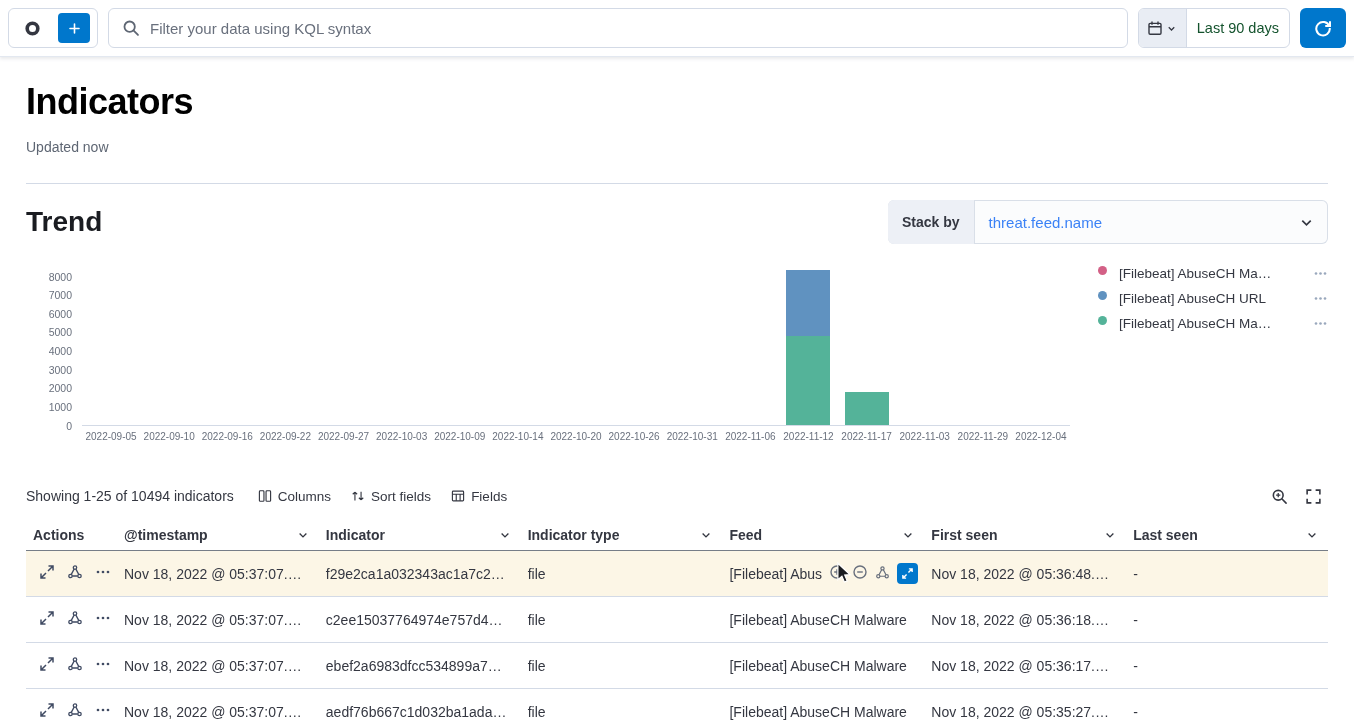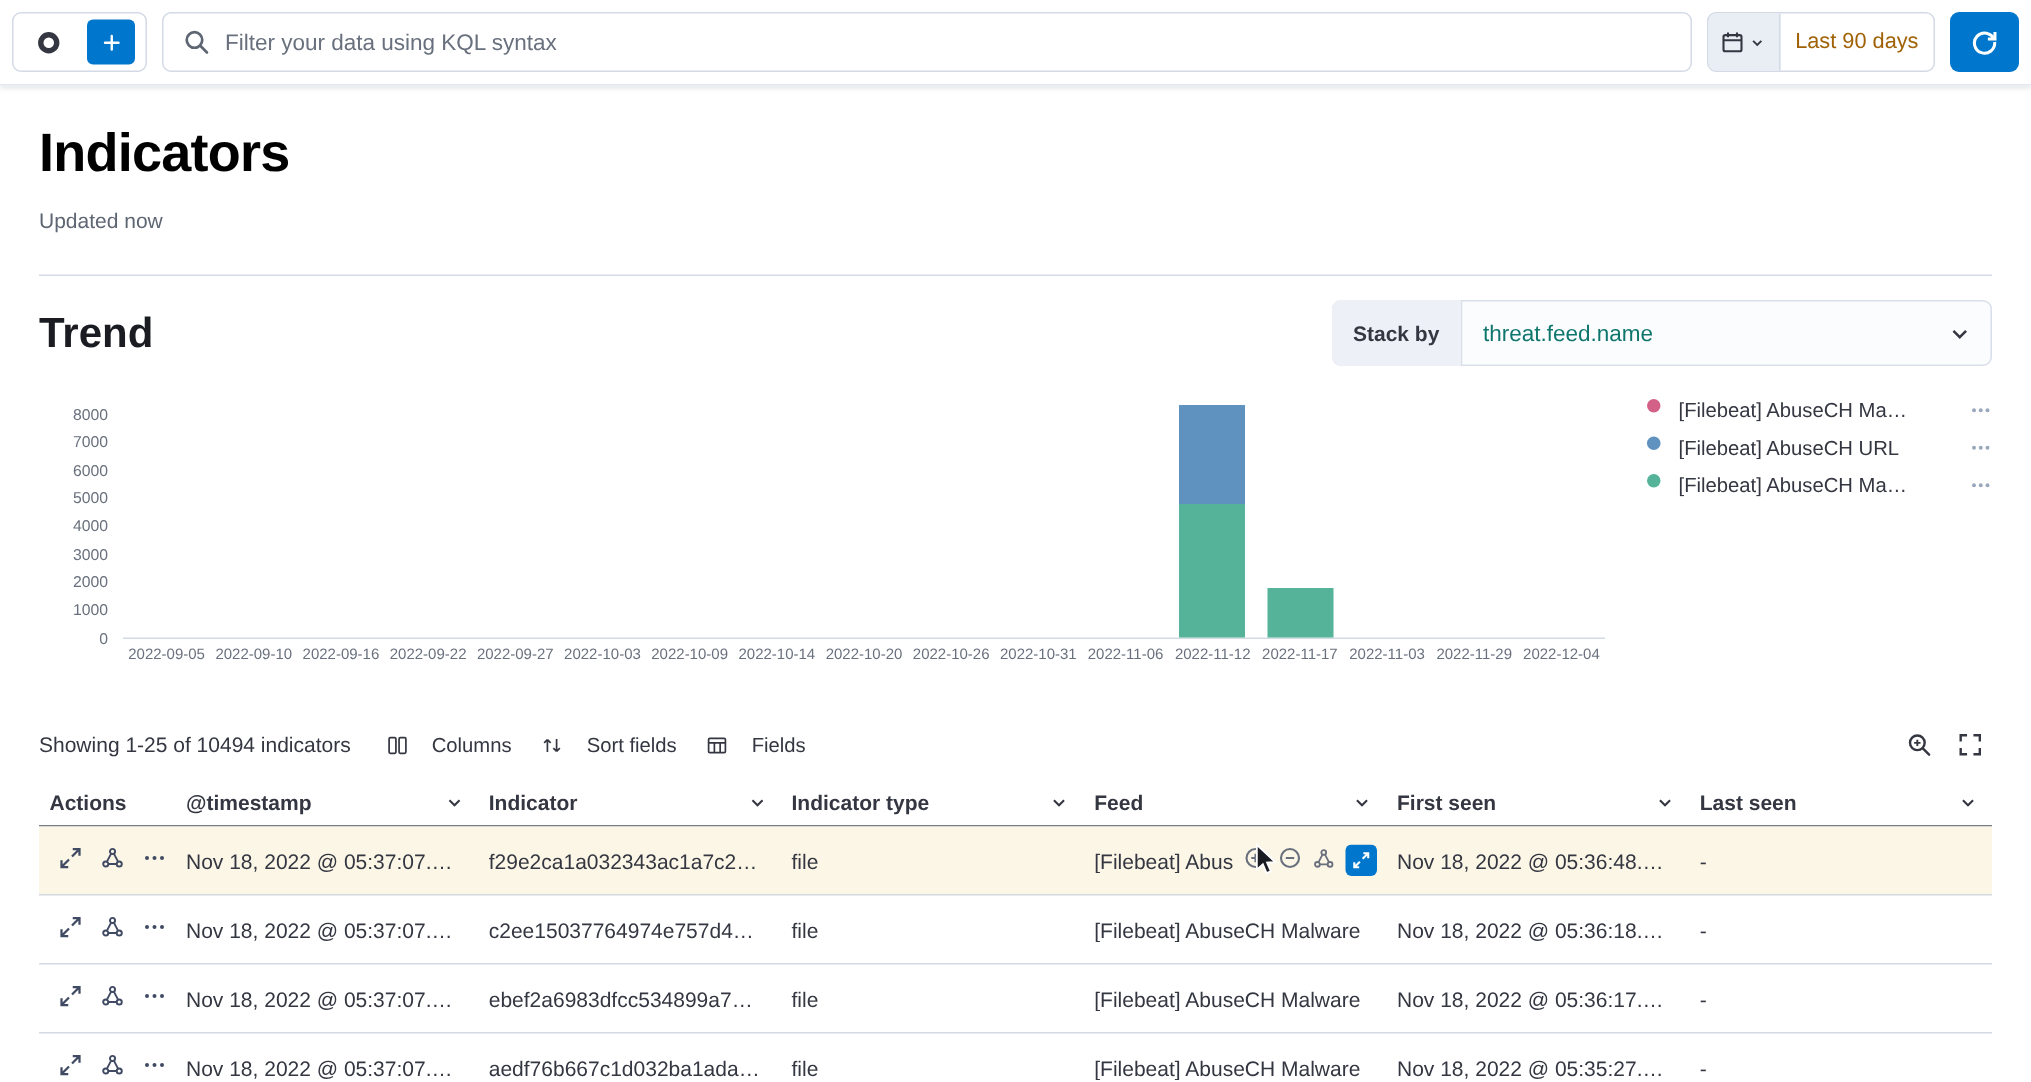--- a/index.html
+++ b/index.html
@@ -11,34 +11,34 @@
   .topbar{display:flex;align-items:center;gap:10px;padding:8px;border-bottom:1px solid #e3e8f0;
           box-shadow:0 2px 3px rgba(105,112,125,.15);background:#fff;position:relative;z-index:5}
   .query-prefix{display:flex;align-items:center;height:40px;width:90px;border:1px solid #d3dae6;border-radius:6px;background:#fff}
   .btn-plain{width:46px;height:100%;display:flex;align-items:center;justify-content:center}
   .btn-add{width:32px;height:30px;border-radius:4px;background:#0077cc;display:flex;align-items:center;justify-content:center;margin-left:3px}
   .search-box{flex:1;height:40px;display:flex;align-items:center;gap:10px;padding:0 13px;border:1px solid #d3dae6;border-radius:6px;background:#fff}
   .search-box input{flex:1;border:0;outline:0;font-size:15px;color:#343741;font-family:inherit;background:transparent}
   .search-box input::placeholder{color:#69707d}
   .datepicker{display:flex;height:40px;border:1px solid #d3dae6;border-radius:6px;overflow:hidden;background:#fff;flex:0 0 auto}
   .dp-quick{width:48px;display:flex;align-items:center;justify-content:center;gap:3px;background:#e9edf4;border-right:1px solid #d3dae6}
-  .dp-range{padding:0 10px;font-size:14.5px;color:#a16207;display:flex;align-items:center;white-space:nowrap}
+  .dp-range{padding:0 10px;font-size:14.5px;color:#14532d;display:flex;align-items:center;white-space:nowrap}
   .refresh-btn{width:46px;height:40px;border-radius:6px;background:#0077cc;display:flex;align-items:center;justify-content:center;flex:0 0 auto}
 
   
   .page-title{margin:24px 26px 0;font-size:36px;font-weight:700;color:#000000;letter-spacing:-.5px}
   .updated{margin:16px 26px 0;font-size:14px;color:#5e6673}
   .divider{margin:28px 26px 0;border-top:1px solid #d3dae6}
 
   
   .trend-row{margin:16px 26px 0;display:flex;align-items:center;justify-content:space-between}
   .trend-title{font-size:28px;font-weight:700;color:#1a1c21}
   .stackby{display:flex;align-items:stretch;width:440px;height:44px;border-radius:6px;background:#fbfcfd;box-shadow:inset 0 0 0 1px #d9dfe8}
   .stackby-prepend{display:flex;align-items:center;padding:0 14px;background:#edf0f6;border-right:1px solid #d9dfe8;border-radius:6px 0 0 6px;font-size:14px;font-weight:700;color:#343741}
-  .stackby-value{flex:1;display:flex;align-items:center;padding:0 14px;font-size:15px;color:#0f766e;cursor:pointer}
+  .stackby-value{flex:1;display:flex;align-items:center;padding:0 14px;font-size:15px;color:#3b82f6;cursor:pointer}
   .stackby-value .chev{margin-left:auto;display:flex}
 
   
   .chart-row{margin:20px 26px 0;display:flex}
   .chart-main{flex:1;min-width:0}
   .chart-grid{display:flex}
   .y-axis{width:56px;position:relative;height:162px;flex:0 0 auto}
   .ytick{position:absolute;right:10px;transform:translateY(50%);font-size:10.5px;color:#69707d;line-height:1}
   .plot{flex:1;position:relative;height:162px;border-bottom:1px solid #d3dae6}
   .bar{position:absolute;bottom:0;height:100%;transform:translateX(-50%);display:flex;flex-direction:column-reverse}
@@ -47,21 +47,21 @@
   .xtick{position:absolute;top:0;transform:translateX(-50%);font-size:10px;color:#69707d;white-space:nowrap;line-height:1.2}
   .legend{width:230px;margin-left:28px;flex:0 0 auto;padding-top:2px}
   .legend-row{display:flex;align-items:flex-start;gap:12px;height:25px;cursor:pointer}
   .legend-dot{width:9px;height:9px;border-radius:50%;flex:0 0 auto}
   .legend-label{flex:1;font-size:13.5px;color:#343741;white-space:nowrap;overflow:hidden}
   .legend-more{flex:0 0 auto;display:flex}
 
   
   .grid-toolbar{margin:38px 26px 0;display:flex;align-items:center}
   .summary{font-size:14px;color:#343741;margin-right:14px}
-  .tb-btn{display:flex;align-items:flex-end;gap:16px;font-size:13.5px;color:#343741;padding:4px 10px;border-radius:4px}
+  .tb-btn{display:flex;align-items:flex-start;gap:6px;font-size:13.5px;color:#343741;padding:4px 10px;border-radius:4px}
   .tb-spacer{flex:1}
   .tb-icon-btn{width:30px;height:26px;display:flex;align-items:center;justify-content:center;border-radius:4px;margin-left:4px}
 
   
   .grid{margin:10px 26px 0}
   .grid-header{display:grid;grid-template-columns:91px repeat(6,1fr);border-bottom:1px solid #767d87;height:32px}
   .hcell{display:flex;align-items:center;font-size:14px;font-weight:700;color:#343741;padding:0 10px 0 7px;overflow:hidden}
   .hcell .chev-btn{margin-left:auto;display:flex}
   .grid-row{display:grid;grid-template-columns:91px repeat(6,1fr);height:46px;border-bottom:1px solid #d3dae6;align-items:center;font-size:14px;color:#343741}
   .grid-row.highlight{background:#fcf6e6}

